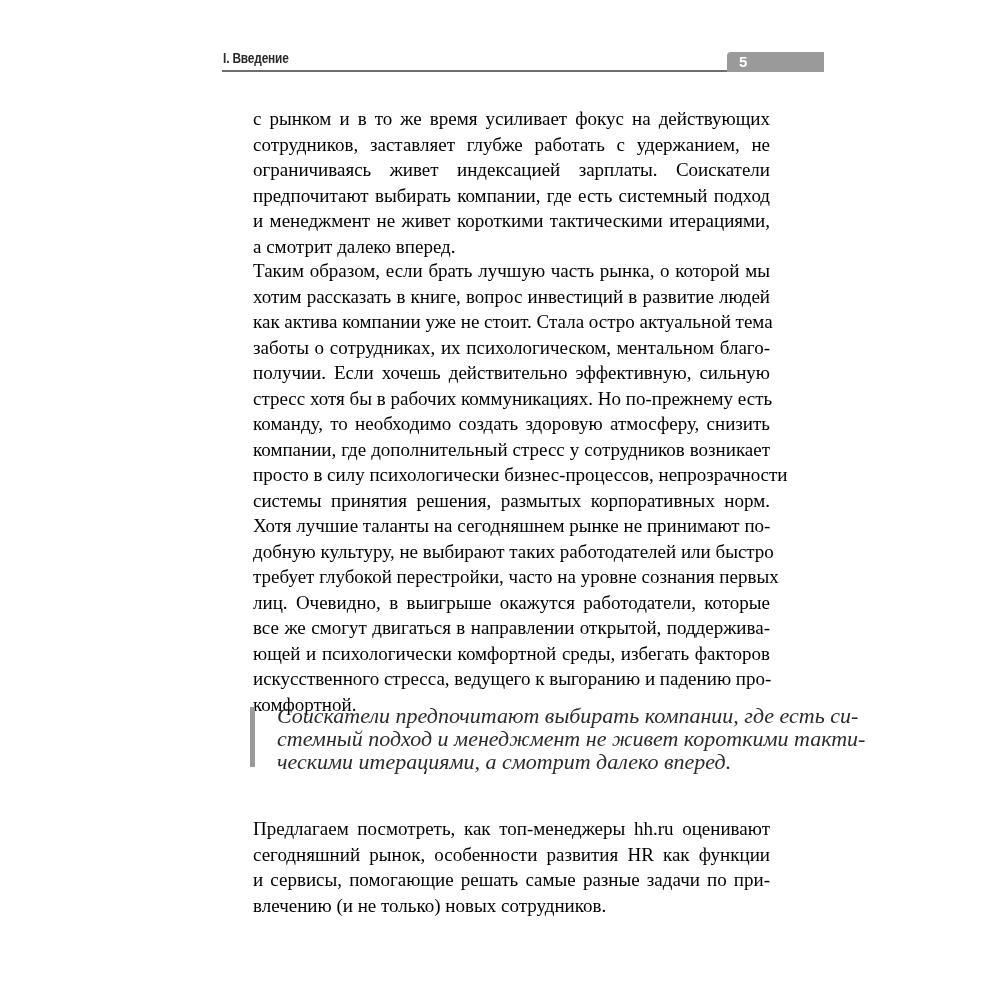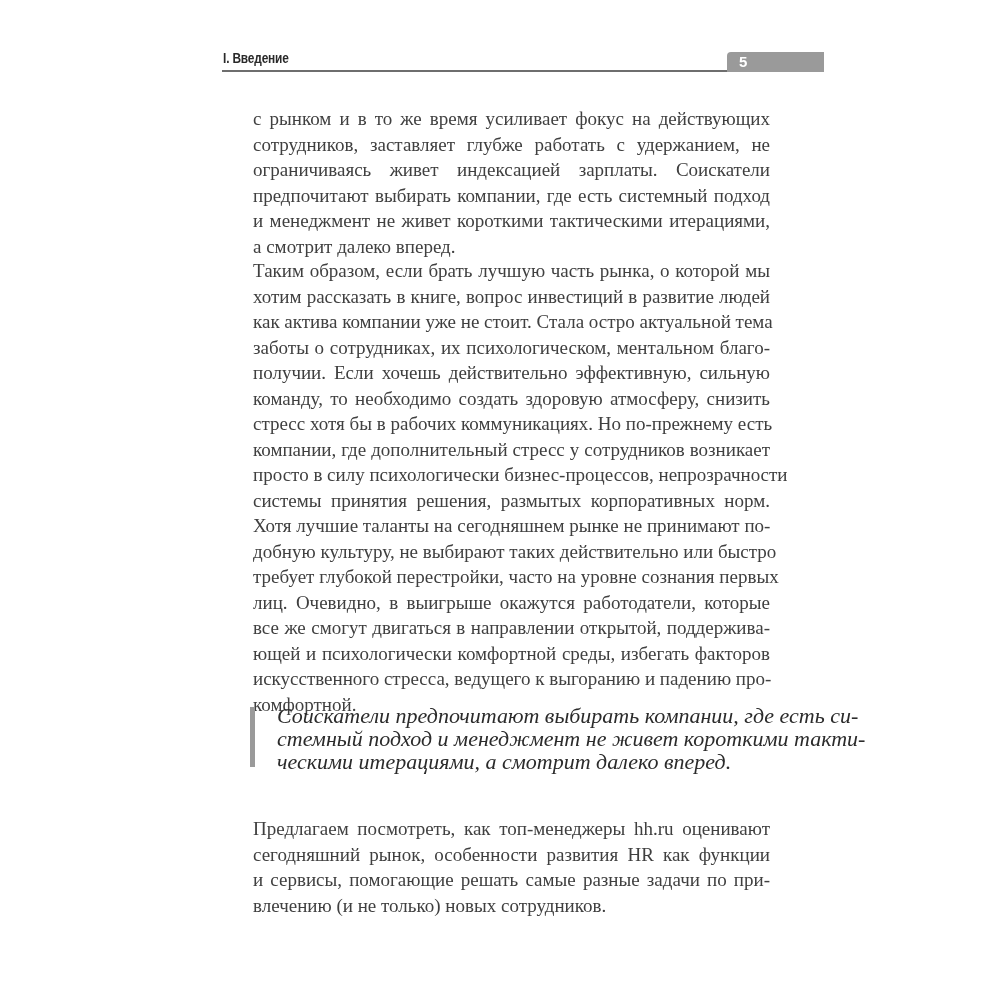--- a/index.html
+++ b/index.html
@@ -19,21 +19,21 @@
     background: #9a9a9a; border-top-left-radius: 4px;
   }
   .page-num {
     position: absolute; left: 12px; top: 1px;
     font-family: "Liberation Sans", sans-serif; font-weight: bold;
     font-size: 15px; color: #ffffff;
   }
   .body-text {
     position: absolute; left: 253px; width: 517px;
     font-family: "Liberation Serif", serif; font-size: 19px;
-    line-height: 25.5px; color: #404040; text-align: justify;
+    line-height: 25.5px; color: #000000; text-align: justify;
   }
   .line { display: block; text-align: justify; text-align-last: justify; white-space: nowrap; }
   .line.last { text-align-last: left; }
   .p1 { top: 106px; }
   .p2 { top: 258px; }
   .p3 { top: 792px; margin-top: 24px; }
   .quote-bar {
     position: absolute; left: 250px; top: 707px; width: 5px; height: 60px;
     background: #9a9a9a;
   }
@@ -62,27 +62,27 @@
   <span class="line">и менеджмент не живет короткими тактическими итерациями,</span>
   <span class="line last">а смотрит далеко вперед.</span>
 </div>
 
 <div class="body-text p2">
   <span class="line">Таким образом, если брать лучшую часть рынка, о которой мы</span>
   <span class="line">хотим рассказать в книге, вопрос инвестиций в развитие людей</span>
   <span class="line">как актива компании уже не стоит. Стала остро актуальной тема</span>
   <span class="line">заботы о сотрудниках, их психологическом, ментальном благо-</span>
   <span class="line">получии. Если хочешь действительно эффективную, сильную</span>
+  <span class="line">стресс хотя бы в рабочих коммуникациях. Но по-прежнему есть</span>
   <span class="line">команду, то необходимо создать здоровую атмосферу, снизить</span>
-  <span class="line">стресс хотя бы в рабочих коммуникациях. Но по-прежнему есть</span>
   <span class="line">компании, где дополнительный стресс у сотрудников возникает</span>
   <span class="line">просто в силу психологически бизнес-процессов, непрозрачности</span>
   <span class="line">системы принятия решения, размытых корпоративных норм.</span>
   <span class="line">Хотя лучшие таланты на сегодняшнем рынке не принимают по-</span>
-  <span class="line">добную культуру, не выбирают таких действительно или быстро</span>
+  <span class="line">добную культуру, не выбирают таких работодателей или быстро</span>
   <span class="line">требует глубокой перестройки, часто на уровне сознания первых</span>
   <span class="line">лиц. Очевидно, в выигрыше окажутся работодатели, которые</span>
   <span class="line">все же смогут двигаться в направлении открытой, поддержива-</span>
   <span class="line">ющей и психологически комфортной среды, избегать факторов</span>
   <span class="line">искусственного стресса, ведущего к выгоранию и падению про-</span>
   <span class="line last">комфортной.</span>
 </div>
 
 <div>
   <div class="quote-bar"></div>

